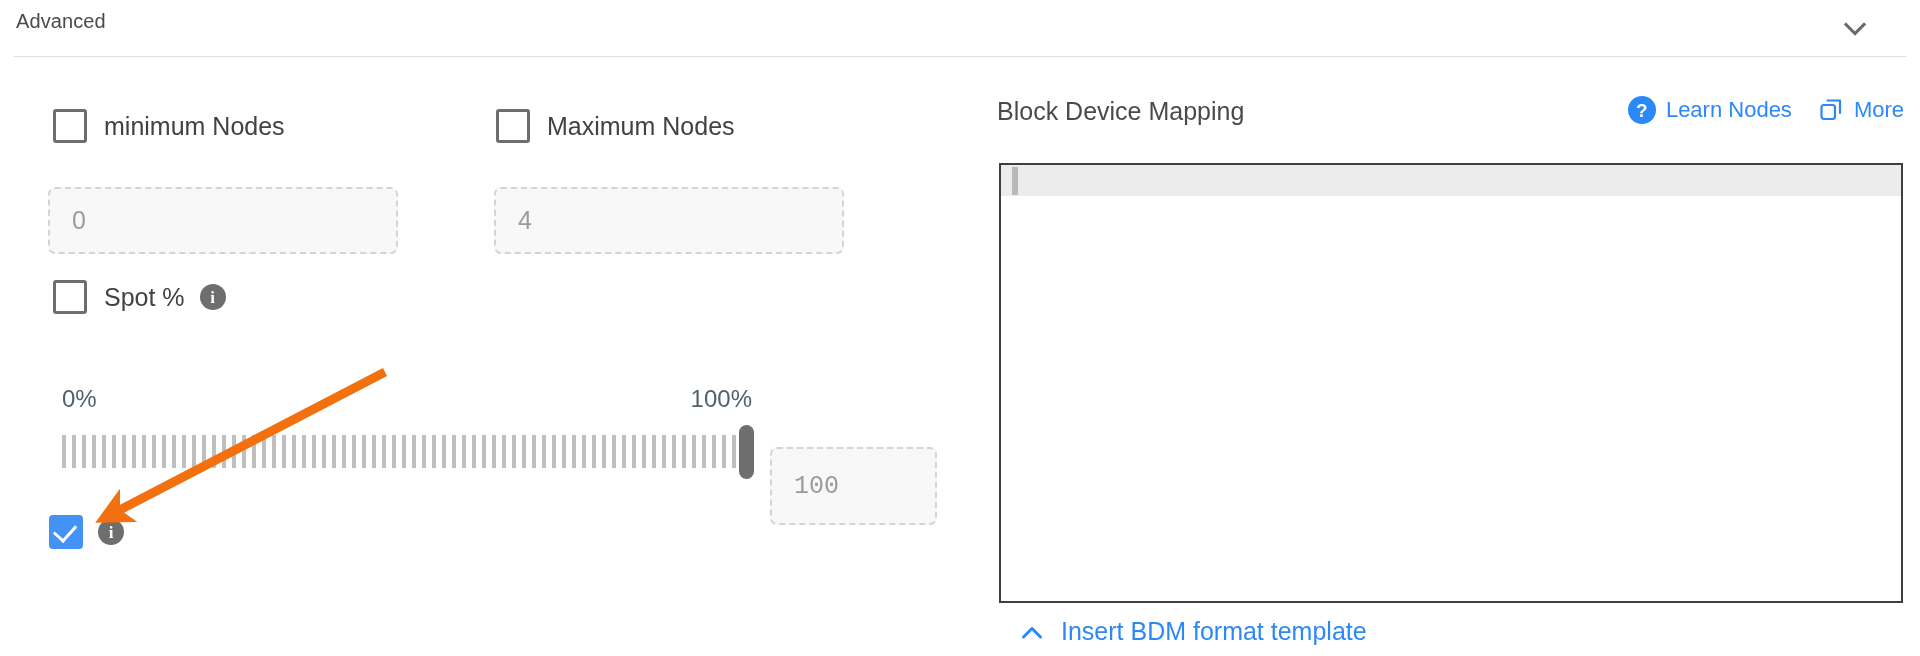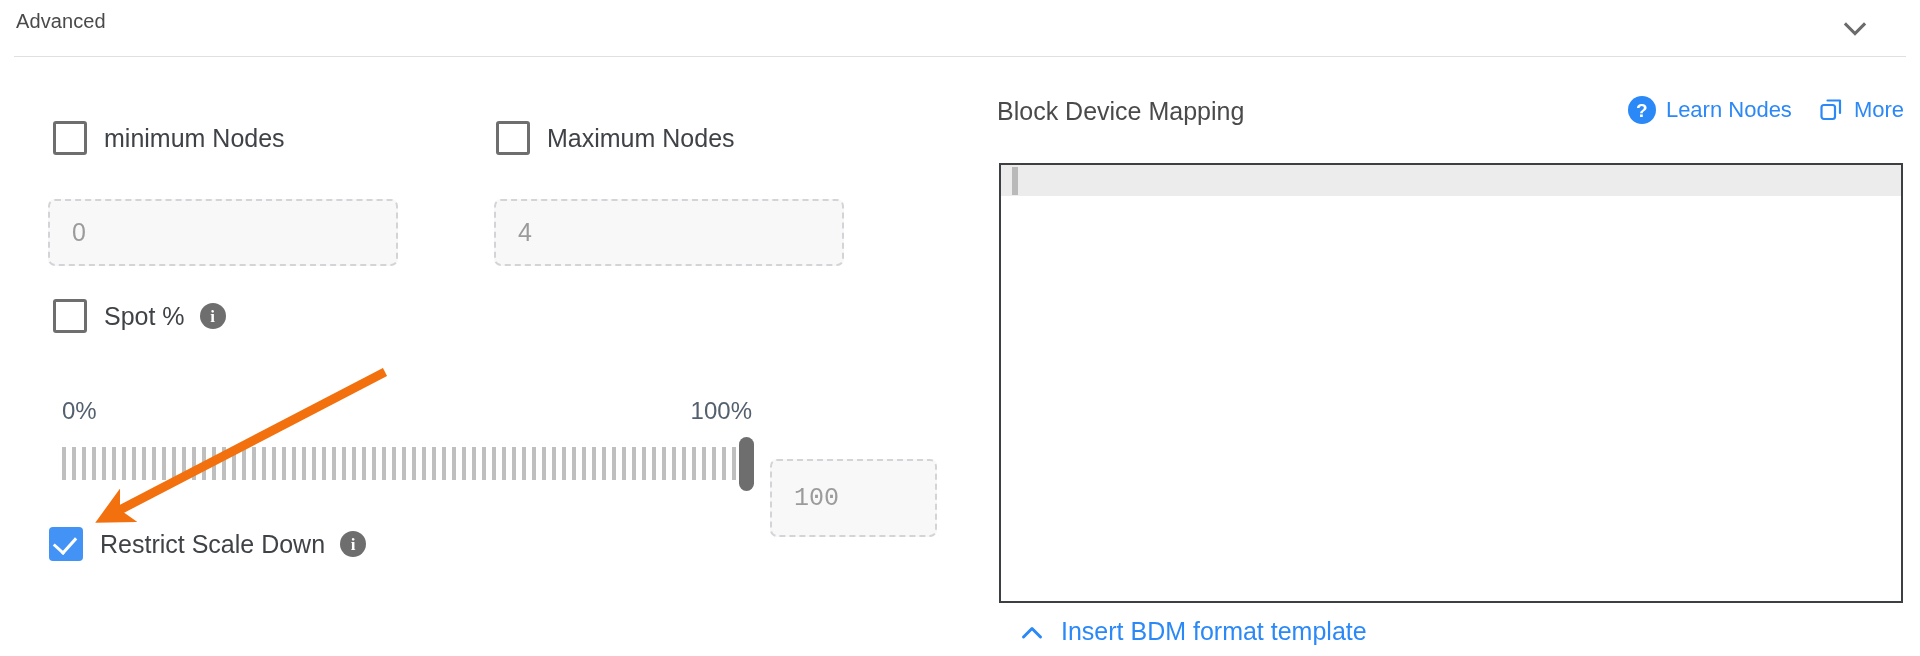--- a/index.html
+++ b/index.html
@@ -48,21 +48,21 @@
     top: 56px;
     width: 1892px;
     height: 1px;
     background: #e0e0e0;
   }
 
   
   .left-col {
     position: absolute;
     left: 0;
-    top: 56px;
+    top: 44px;
     width: 960px;
     height: 440px;
   }
 
   .cb-row {
     position: absolute;
     display: flex;
     align-items: center;
     height: 36px;
   }
@@ -292,37 +292,36 @@
   </div>
 
   <div class="cb-row" style="left:496px; top:64px;">
     <div class="checkbox"></div>
     <span class="cb-label">Maximum Nodes</span>
   </div>
 
   <input class="num-input" style="left: 48px; top: 143px; width: 350px; height: 67px;" placeholder="0">
   <input class="num-input" style="left: 494px; top: 143px; width: 350px; height: 67px;" placeholder="4">
 
-  <div class="cb-row" style="left:53px; top:235px;margin-top:7px;">
+  <div class="cb-row" style="left:53px; top:235px;">
     <div class="checkbox"></div>
     <span class="cb-label">Spot %</span>
     <span class="info-icon">i</span>
   </div>
 
   <div class="slider-wrap">
     <span class="slider-min">0%</span>
     <span class="slider-max">100%</span>
     <div class="slider-track"></div>
     <div class="slider-thumb"></div>
   </div>
   <input class="num-input" style="left: 770px; top: 403px; width: 167px; height: 78px; font-family: Liberation Mono, monospace;" placeholder="100">
 
   <div class="cb-row" style="left:49px; top:470px;">
     <div class="checkbox checked"></div>
-    <span class="cb-label">Restrict Scale Down</span>
     <span class="info-icon">i</span>
   </div>
 </div>
 
 <div class="right-col">
 
   <div class="bdm-title">Block Device Mapping</div>
 
   <div class="bdm-actions">
     <div class="action-link">

